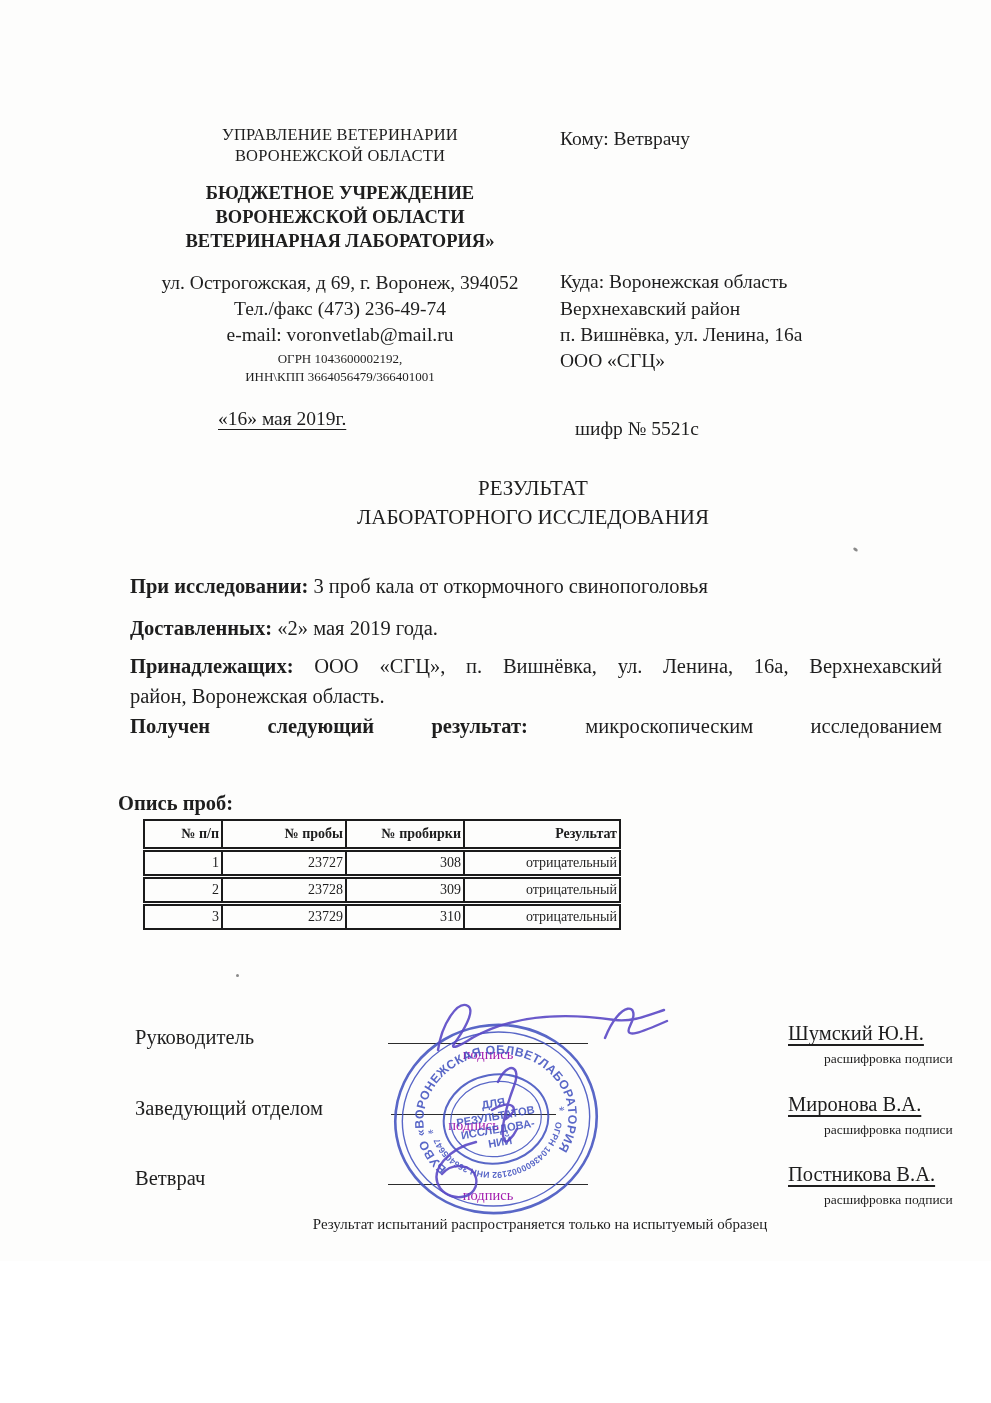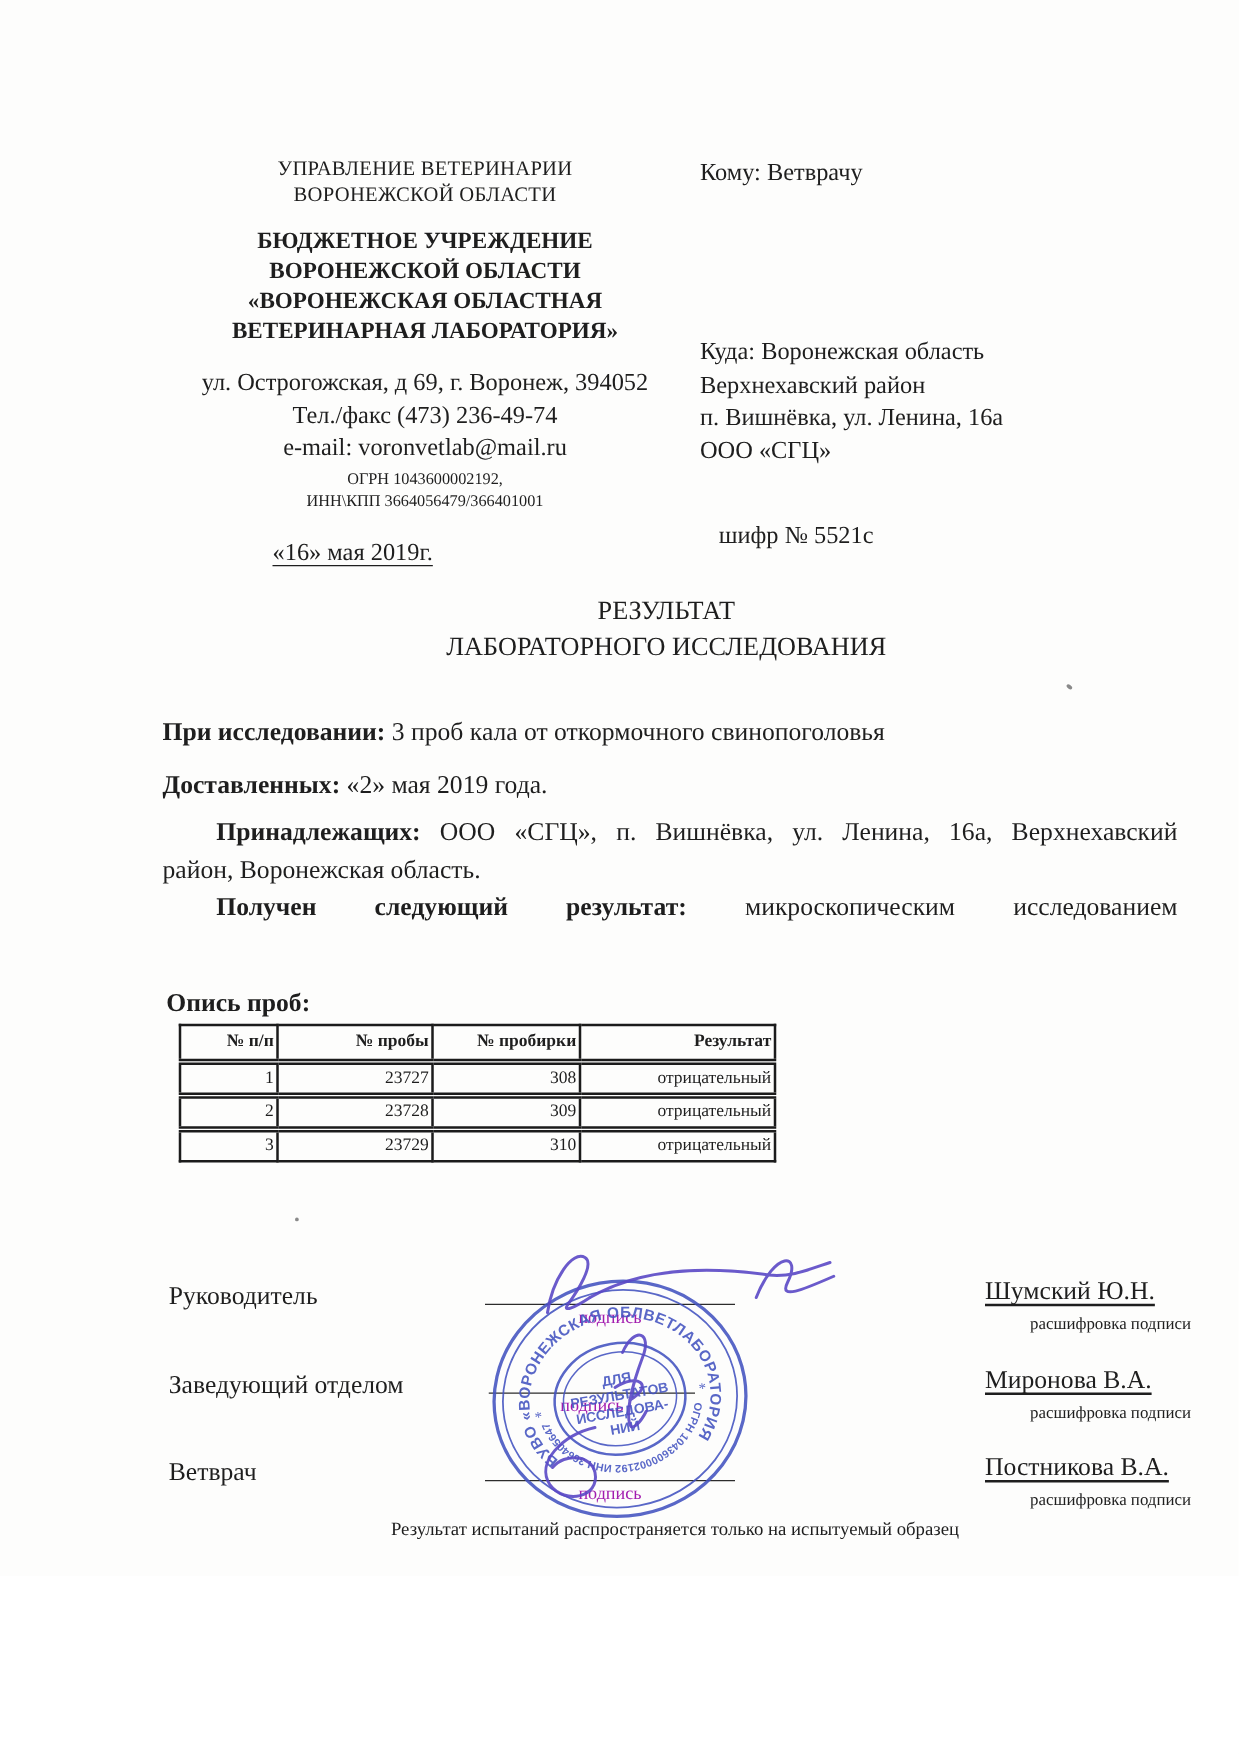--- a/index.html
+++ b/index.html
@@ -19,23 +19,23 @@
   .where-block{margin-top:117px;}
   .cipher{margin-top:41px;padding-left:15px;}
   
   .title{position:absolute;left:75px;top:474px;width:916px;text-align:center;font-size:21px;line-height:1.4;}
   .title .num-row{font-weight:bold;}
   .title .num{ text-decoration:underline;text-decoration-thickness:2px;text-underline-offset:4px;}
   
   .para{position:absolute;left:130px;width:812px;font-size:20.5px;line-height:1.45;}
   .p1{top:572px;} .p2{top:614px;} .p3{top:652px;} .p4{top:712px;}
   .lead{font-weight:bold;}
-  .jline{text-align:justify;text-align-last:justify;margin-left:43px;}
-  
-  .samples-caption{position:absolute;left:133px;top:792px;font-size:20.5px;font-weight:bold;}
+  .jline{text-align:justify;text-align-last:justify;}
+  
+  .samples-caption{position:absolute;left:118px;top:792px;font-size:20.5px;font-weight:bold;}
   .samples-table{position:absolute;left:128px;top:819px;border-collapse:collapse;table-layout:fixed;width:476px;
     font-size:14px;text-align:right;border:2.5px solid #1b1b1b;margin-left:15px;}
   .samples-table th{border:2px solid #1b1b1b;border-bottom:5px double #1b1b1b;font-weight:bold;padding:1px 2px;height:24px;}
   .samples-table td{border:2px solid #1b1b1b;border-top:5px double #1b1b1b;padding:0 2px;height:22px;}
   
   .sig-row{position:absolute;left:0;width:991px;height:60px;}
   .sr1{top:1018px;} .sr2{top:1089px;} .sr3{top:1159px;}
   .sig-role{position:absolute;left:135px;top:8px;font-size:20.5px;}
   .sig-line{position:absolute;left:388px;top:0;width:200px;height:25px;border-bottom:1.6px solid #2c2c2c;}
   .sr2 .sig-line{width:165px;left:391px;}
@@ -64,21 +64,20 @@
 <div class="page">
 
   <div class="lh-left">
     <div class="authority">
       <div>УПРАВЛЕНИЕ ВЕТЕРИНАРИИ</div>
       <div>ВОРОНЕЖСКОЙ ОБЛАСТИ</div>
     </div>
     <div class="orgname">
       <div>БЮДЖЕТНОЕ УЧРЕЖДЕНИЕ</div>
       <div>ВОРОНЕЖСКОЙ ОБЛАСТИ</div>
-      <div>«ВОРОНЕЖСКАЯ ОБЛАСТНАЯ</div>
       <div>ВЕТЕРИНАРНАЯ ЛАБОРАТОРИЯ»</div>
     </div>
     <div class="contact">
       <div>ул. Острогожская, д 69, г. Воронеж, 394052</div>
       <div>Тел./факс (473) 236-49-74</div>
       <div>e-mail: voronvetlab@mail.ru</div>
       <div class="regnums">
         <div>ОГРН 1043600002192,</div>
         <div>ИНН\КПП 3664056479/366401001</div>
       </div>

